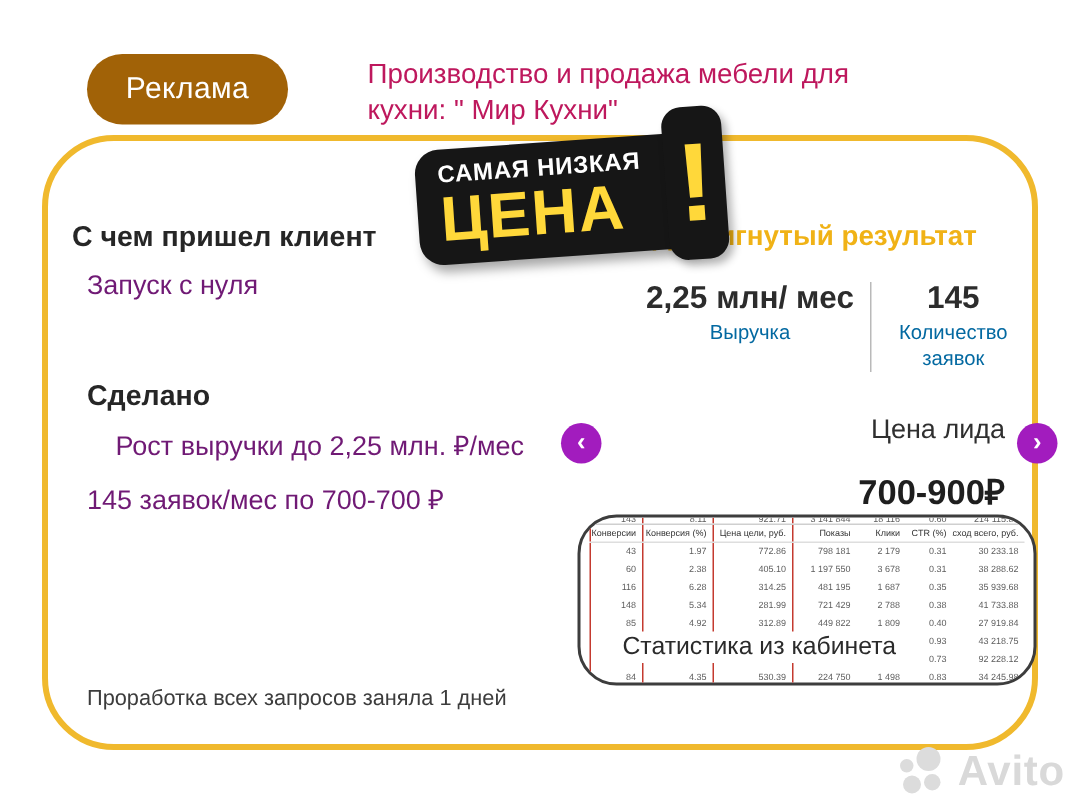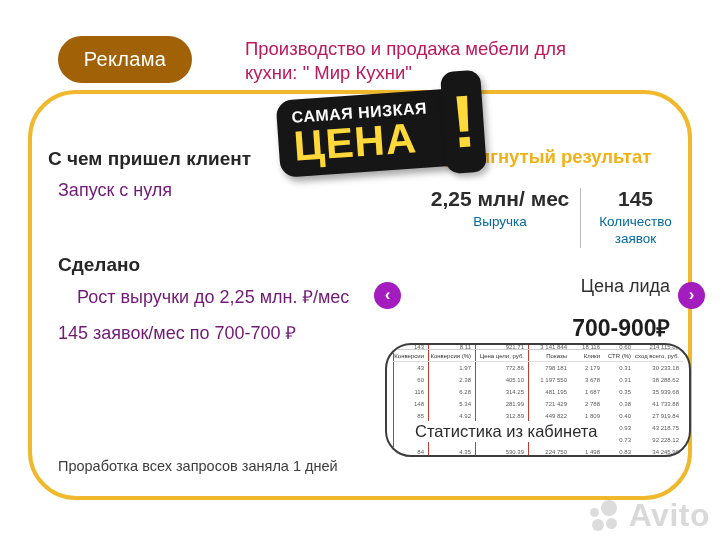--- a/index.html
+++ b/index.html
@@ -116,21 +116,21 @@
   .watermark {
     position:absolute; right:10px; top:497px;
     display:flex; align-items:center; gap:4px;
   }
   .avito-logo { position:relative; width:36px; height:34px; }
   .avito-logo i { position:absolute; background:#dcdcdc; border-radius:50%; display:block; }
   .avito-logo .d1 { width:9px;  height:9px;  left:1px;  top:9px;  }
   .avito-logo .d2 { width:16px; height:16px; left:12px; top:1px;  }
   .avito-logo .d3 { width:12px; height:12px; left:3px;  top:20px; }
   .avito-logo .d4 { width:11px; height:11px; left:17px; top:19px; }
-  .watermark-text { font-size:32px; font-weight:700; color:#d9d9d9; letter-spacing:.5px; }
+  .watermark-text { font-size:28px; font-weight:700; color:#d9d9d9; letter-spacing:.5px; }
 </style>
 </head>
 <body>
 
 <div class="ad-pill">
   <span>Реклама</span>
 </div>
 
 <div class="page-title">
   <div>Производство и продажа мебели для</div>

